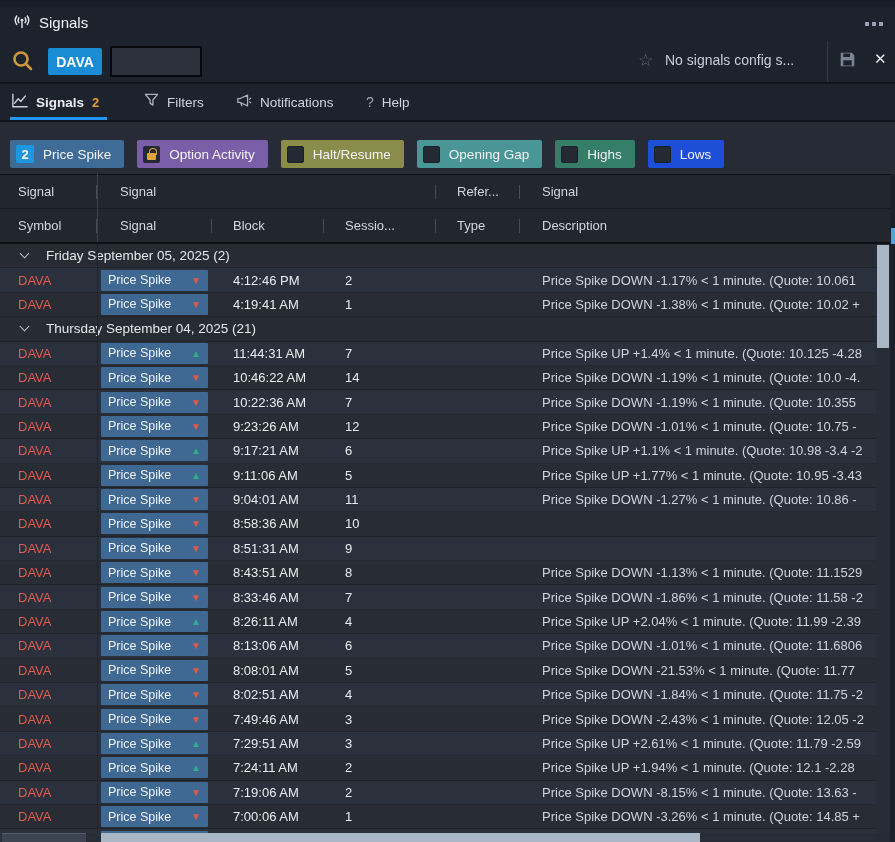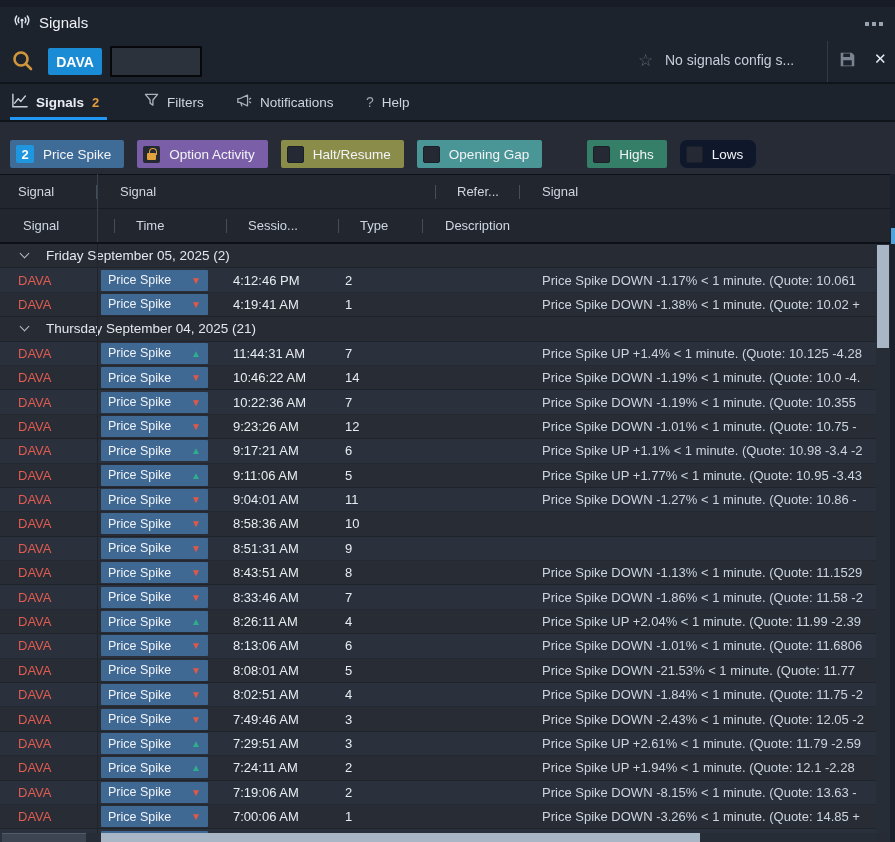--- a/index.html
+++ b/index.html
@@ -175,25 +175,25 @@
         <span class="lbl">Option Activity</span>
       </div>
       <div class="chip" style="background: rgb(138, 140, 74);">
         <span class="cbox"></span>
         <span class="lbl">Halt/Resume</span>
       </div>
       <div class="chip" style="background: rgb(74, 149, 150);">
         <span class="cbox"></span>
         <span class="lbl">Opening Gap</span>
       </div>
-      <div class="chip" style="background: rgb(53, 127, 104); margin-left: 32px;">
+      <div class="chip" style="background: rgb(53, 127, 104);">
         <span class="cbox"></span>
         <span class="lbl">Highs</span>
       </div>
-      <div class="chip" style="background: #0f172a; border-radius: 7px;">
+      <div class="chip" style="background: #1d4ed8;">
         <span class="cbox"></span>
         <span class="lbl">Lows</span>
       </div>
     </div>
 
   <div class="thead thead1">
     <div class="h" style="width:97px;padding-left:18px">
         <span>Signal</span>
         <span class="hd"></span>
       </div>
@@ -204,26 +204,30 @@
     <div class="h" style="width:84px;padding-left:21px">
         <span>Refer...</span>
         <span class="hd"></span>
       </div>
     <div class="h" style="flex:1;padding-left:22px">
         <span>Signal</span>
       </div>
   </div>
 
   <div class="thead thead2">
+    <div class="h" style="width:97px;padding-left:18px">
+        <span>Symbol</span>
+        <span class="hd"></span>
+      </div>
     <div class="h" style="width:115px;padding-left:23px">
         <span>Signal</span>
         <span class="hd"></span>
       </div>
     <div class="h" style="width:112px;padding-left:21px">
-        <span>Time</span>
+        <span>Block</span>
         <span class="hd"></span>
       </div>
     <div class="h" style="width:112px;padding-left:21px">
         <span>Sessio...</span>
         <span class="hd"></span>
       </div>
     <div class="h" style="width:84px;padding-left:21px">
         <span>Type</span>
         <span class="hd"></span>
       </div>

